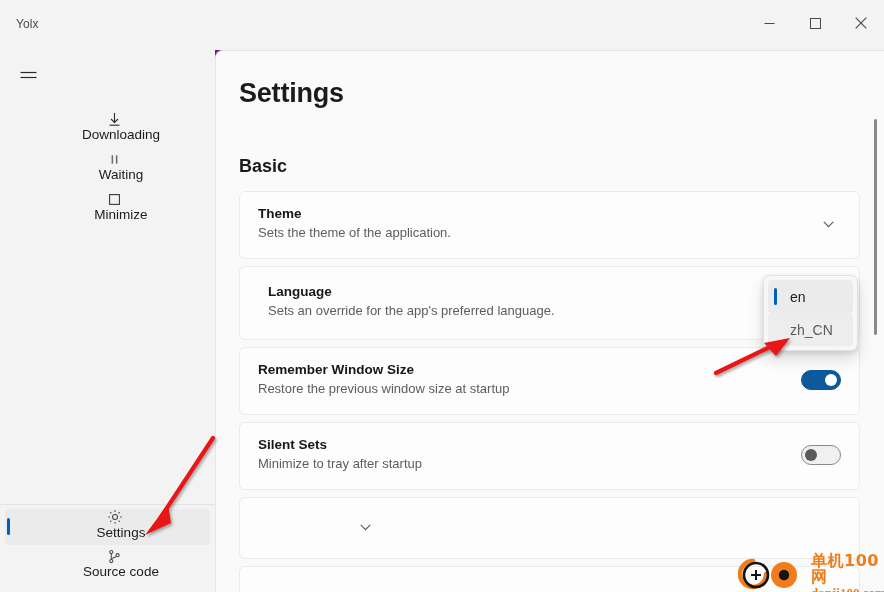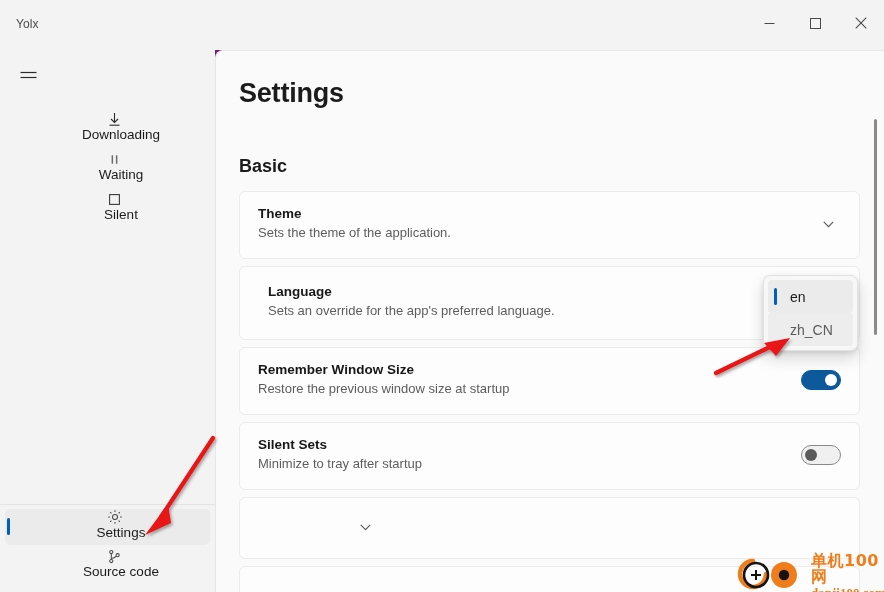--- a/index.html
+++ b/index.html
@@ -390,21 +390,21 @@
         </span>
         <span class="nav-label">Waiting</span>
       </div>
 
       <div class="nav-item">
         <span class="nav-ico">
           <svg width="15" height="15" viewBox="0 0 15 15">
             <rect x="2.6" y="2.6" width="9.8" height="9.8" fill="none" stroke="#3a3a3a" stroke-width="1.1"></rect>
           </svg>
         </span>
-        <span class="nav-label">Silent</span>
+        <span class="nav-label">Minimize</span>
       </div>
     </div>
 
     <div class="nav-bottom">
       <div class="nav-sep"></div>
 
       <div class="nav-item selected">
         <span class="nav-ico">
           <svg width="16" height="16" viewBox="0 0 16 16">
             <g fill="none" stroke="#4a4a4a" stroke-width="1.05">

